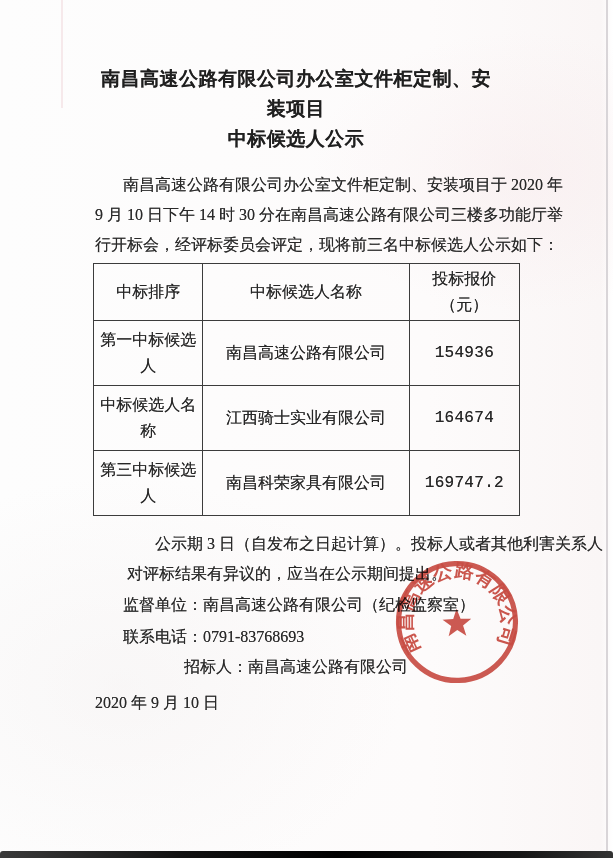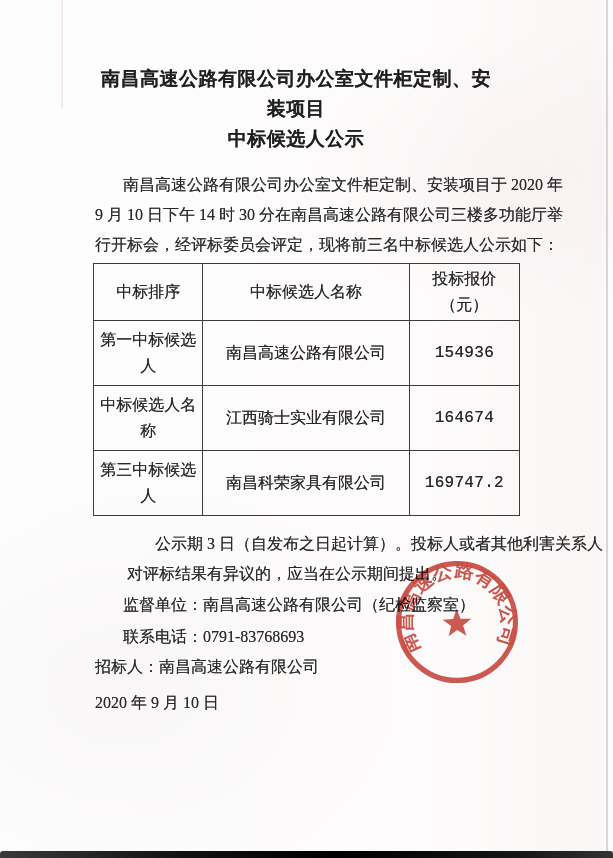--- a/index.html
+++ b/index.html
@@ -61,21 +61,21 @@
     font-weight:normal;
   }
   table.bid-table th{height:38px;}
   table.bid-table td{height:60px;}
   .col-rank{width:109px;}
   .col-name{width:206px;}
   .col-price{width:110px;}
   .price{font-family:Liberation Mono, monospace;font-size:15px;letter-spacing:.3px;}
   .notice{margin-top:13px;margin-left:32px;}
   .supervisor-line,.contact-line{line-height:32px;}
-  .bidder-line{line-height:30px;text-align:left;margin-top:-1px;}
+  .bidder-line{line-height:30px;text-align:center;margin-top:-1px;}
   .date-line{line-height:30px;margin-top:6px;padding-right:2px;}
   .seal{
     position:absolute;left:391px;top:556px;
     width:132px;height:132px;
     opacity:.9;
     mix-blend-mode:multiply;
     transform:rotate(-2deg);
   }
 </style>
 </head>

